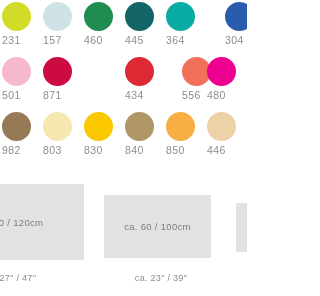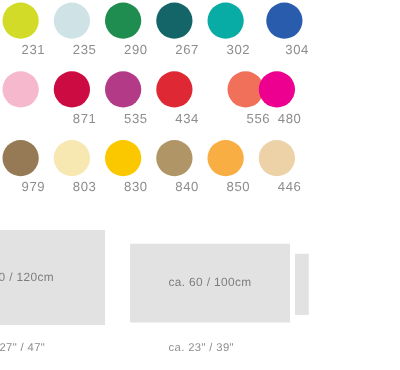--- a/index.html
+++ b/index.html
@@ -41,21 +41,21 @@
     top: 2px;
     width: 29px;
     height: 29px;
     border-radius: 50%;
   }
   .swatch-label {
     position: absolute;
     left: 0;
     top: 34px;
     width: 34px;
-    text-align: right;
+    text-align: left;
     font-size: 10.5px;
     letter-spacing: 0.4px;
     color: #8d8d8d;
     line-height: 13px;
     white-space: nowrap;
   }
 
   
   #size-section {
     position: absolute;
@@ -96,70 +96,67 @@
 
 <div id="swatch-grid">
 
   <div class="swatch-row">
     <div class="swatch-cell" style="left:2px">
       <div class="swatch-dot" style="background: rgb(210, 220, 40);"></div>
       <div class="swatch-label">231</div>
     </div>
     <div class="swatch-cell" style="left:43px">
       <div class="swatch-dot" style="background: rgb(207, 227, 230);"></div>
-      <div class="swatch-label">235</div>
+      <div class="swatch-label">157</div>
     </div>
     <div class="swatch-cell" style="left:84px">
       <div class="swatch-dot" style="background: rgb(31, 141, 79);"></div>
-      <div class="swatch-label">290</div>
+      <div class="swatch-label">460</div>
     </div>
     <div class="swatch-cell" style="left:125px">
       <div class="swatch-dot" style="background: rgb(20, 101, 104);"></div>
-      <div class="swatch-label">267</div>
+      <div class="swatch-label">445</div>
     </div>
     <div class="swatch-cell" style="left:166px">
       <div class="swatch-dot" style="background: rgb(9, 171, 165);"></div>
-      <div class="swatch-label">302</div>
-    </div>
-    <div class="swatch-cell" style="left:213px">
+      <div class="swatch-label">364</div>
+    </div>
+    <div class="swatch-cell" style="left:225px">
       <div class="swatch-dot" style="background: rgb(42, 92, 173);"></div>
       <div class="swatch-label">304</div>
     </div>
   </div>
 
   <div class="swatch-row">
     <div class="swatch-cell" style="left:2px">
       <div class="swatch-dot" style="background: rgb(246, 184, 205);"></div>
+      <div class="swatch-label">501</div>
     </div>
     <div class="swatch-cell" style="left:43px">
       <div class="swatch-dot" style="background: rgb(204, 11, 66);"></div>
       <div class="swatch-label">871</div>
     </div>
-    <div class="swatch-cell" style="left:84px">
-      <div class="swatch-dot" style="background: rgb(178, 58, 135);"></div>
-      <div class="swatch-label">535</div>
-    </div>
     <div class="swatch-cell" style="left:125px">
       <div class="swatch-dot" style="background: rgb(222, 40, 52);"></div>
       <div class="swatch-label">434</div>
     </div>
     <div class="swatch-cell" style="left:182px">
       <div class="swatch-dot" style="background: rgb(240, 112, 90);"></div>
       <div class="swatch-label">556</div>
     </div>
     <div class="swatch-cell" style="left:207px">
       <div class="swatch-dot" style="background: rgb(237, 0, 144);"></div>
       <div class="swatch-label">480</div>
     </div>
   </div>
 
   <div class="swatch-row">
     <div class="swatch-cell" style="left:2px">
       <div class="swatch-dot" style="background: rgb(150, 122, 85);"></div>
-      <div class="swatch-label">979</div>
+      <div class="swatch-label">982</div>
     </div>
     <div class="swatch-cell" style="left:43px">
       <div class="swatch-dot" style="background: rgb(247, 232, 178);"></div>
       <div class="swatch-label">803</div>
     </div>
     <div class="swatch-cell" style="left:84px">
       <div class="swatch-dot" style="background: rgb(251, 200, 0);"></div>
       <div class="swatch-label">830</div>
     </div>
     <div class="swatch-cell" style="left:125px">
@@ -181,21 +178,21 @@
 <div id="size-section">
 
   <div class="size-item">
     <div class="size-box" style="left:-64px; top:19px; width:148px; height:76px;">
       <span class="size-box-text">ca. 70 / 120cm</span>
     </div>
     <div class="size-caption" style="left:-64px; top:108px; width:148px;">ca. 27" / 47"</div>
   </div>
 
   <div class="size-item">
-    <div class="size-box" style="left:104px; top:30px; width:128px; height:63px;">
+    <div class="size-box" style="left:104px; top:30px; width:107px; height:63px;">
       <span class="size-box-text">ca. 60 / 100cm</span>
     </div>
     <div class="size-caption" style="left:104px; top:108px; width:114px;">ca. 23" / 39"</div>
   </div>
 
   <div class="size-item">
     <div class="size-box" style="left:236px; top:38px; width:60px; height:49px;">
       <span class="size-box-text"></span>
     </div>
     <div class="size-caption" style="left:236px; top:108px; width:60px;"></div>

